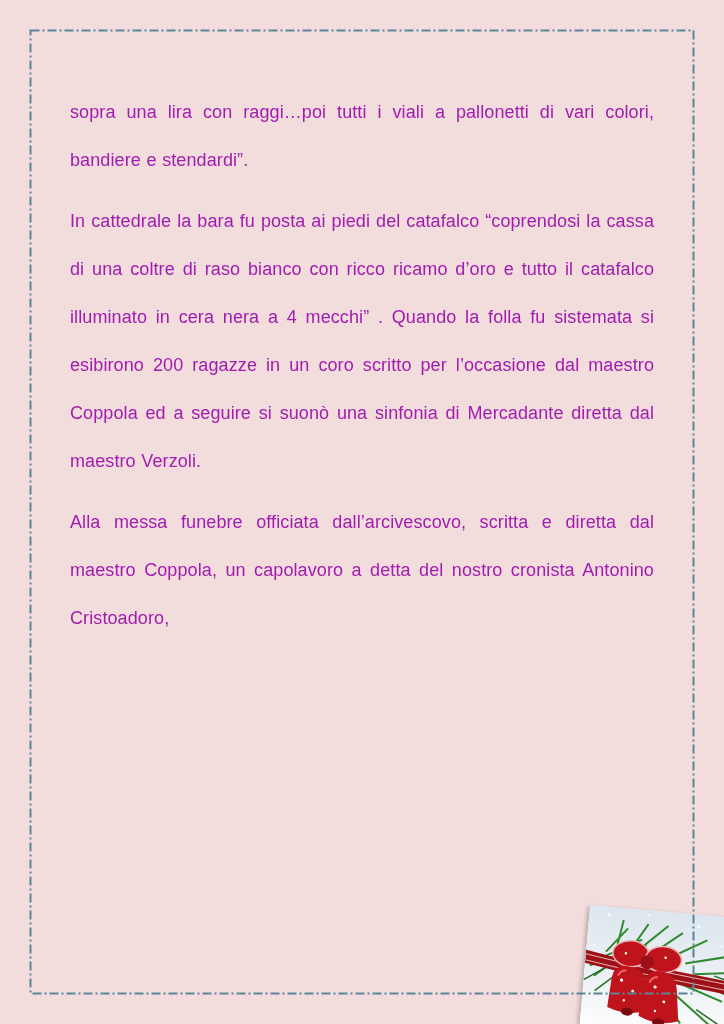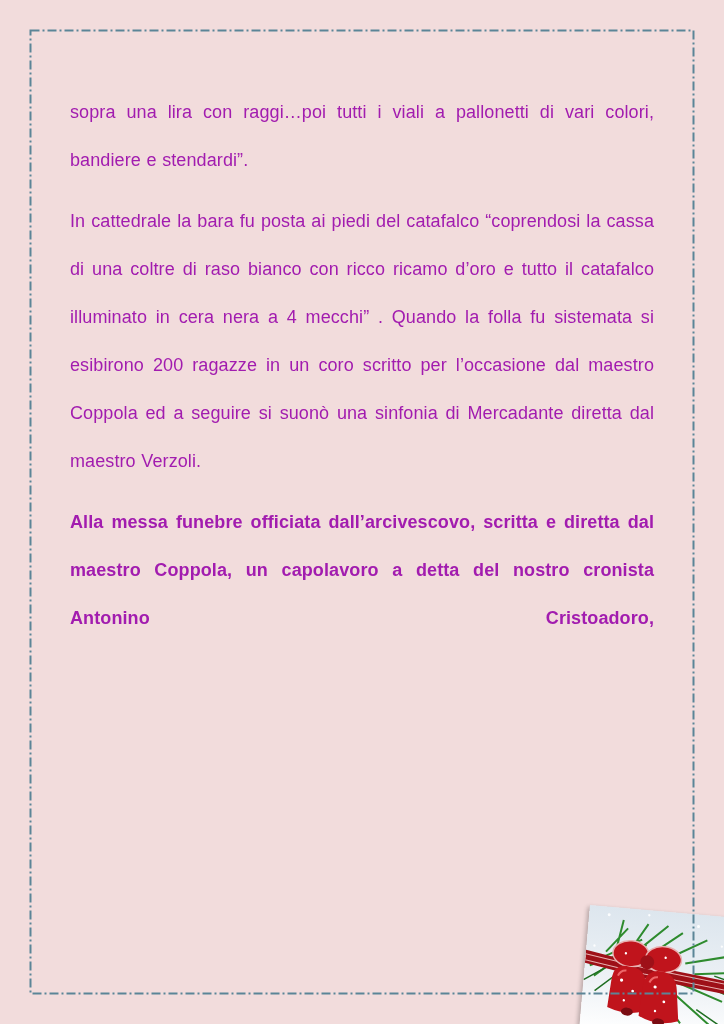--- a/index.html
+++ b/index.html
@@ -39,21 +39,20 @@
       z-index: 2;
     }
     .content p {
       margin: 0 0 13px 0;
       text-align: justify;
       text-align-last: left;
       word-spacing: 0.5px;
     }
     .content p.last-line-justify {
       text-align-last: justify;
-      font-weight: bold;
     }
     .decor {
       position: absolute;
       left: 590px;
       top: 905px;
       width: 150px;
       height: 125px;
       z-index: 3;
       transform: rotate(5deg);
       transform-origin: left top;

